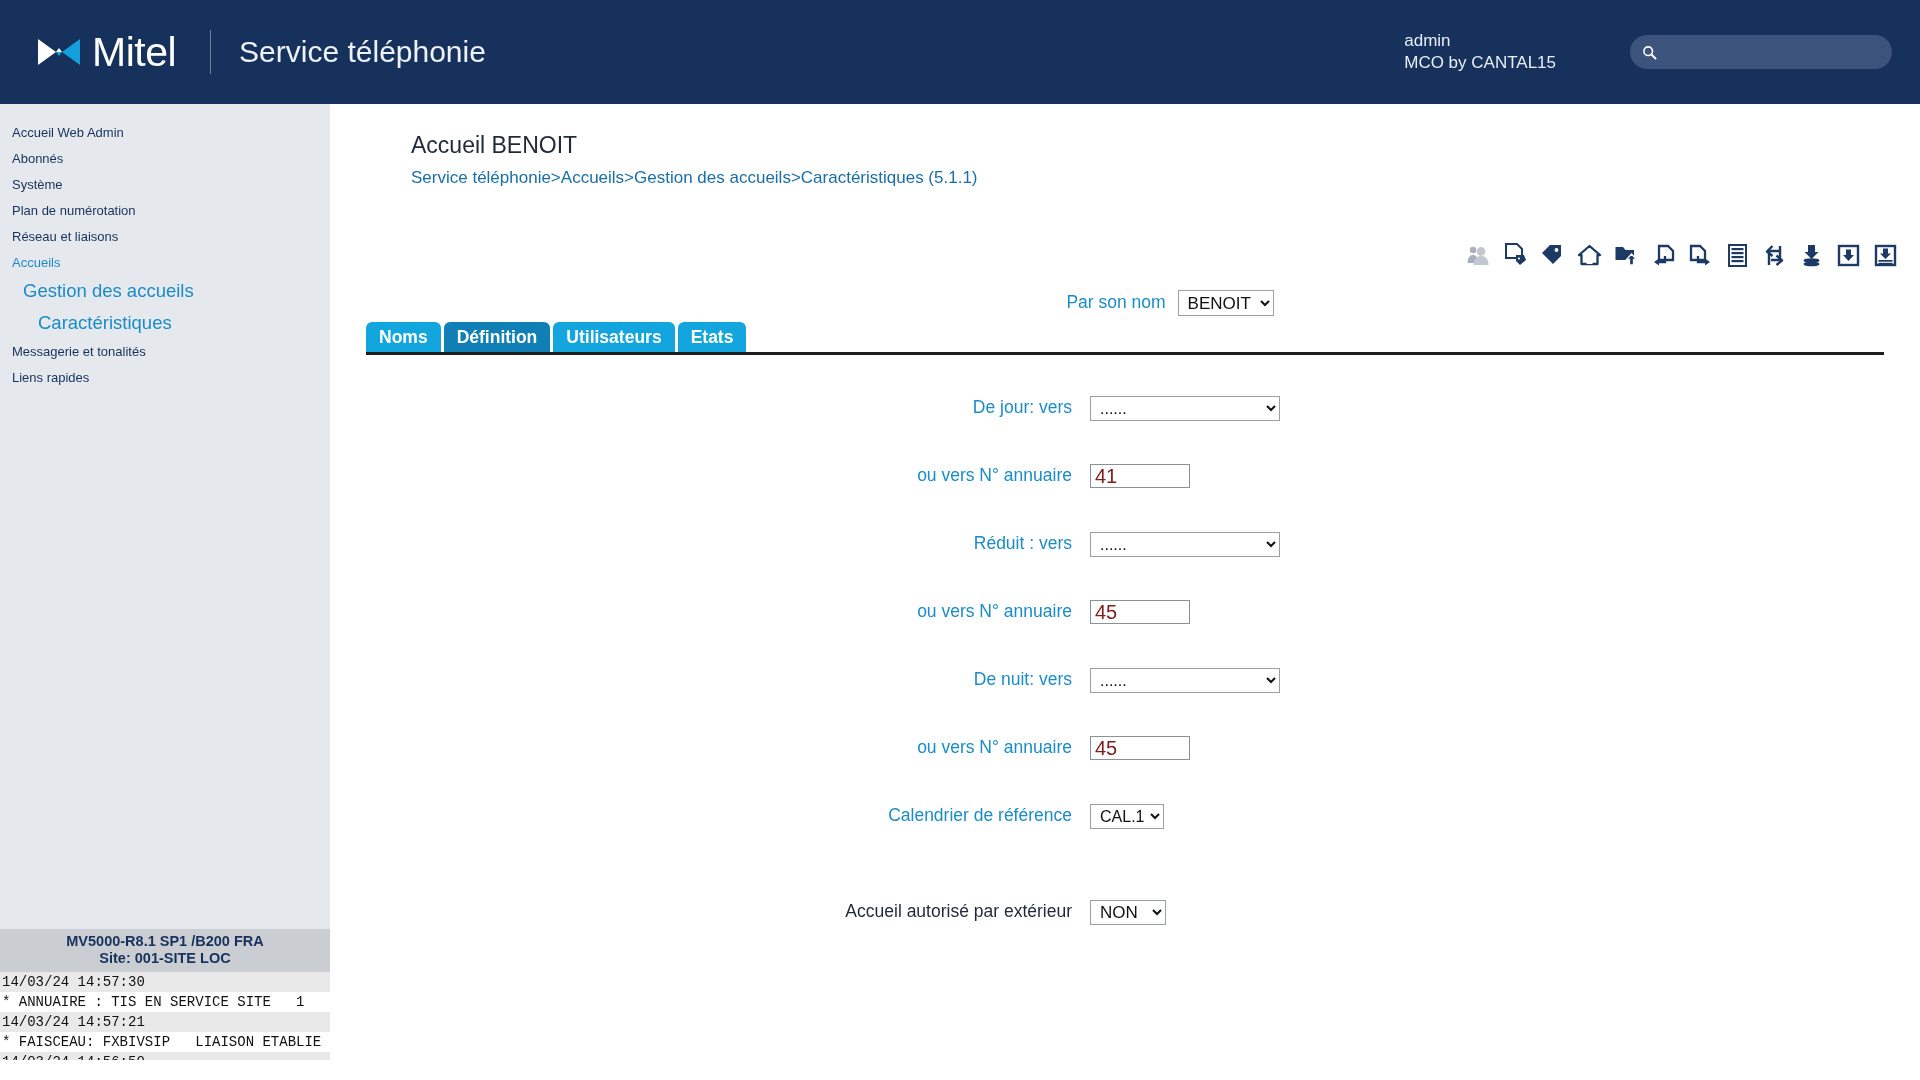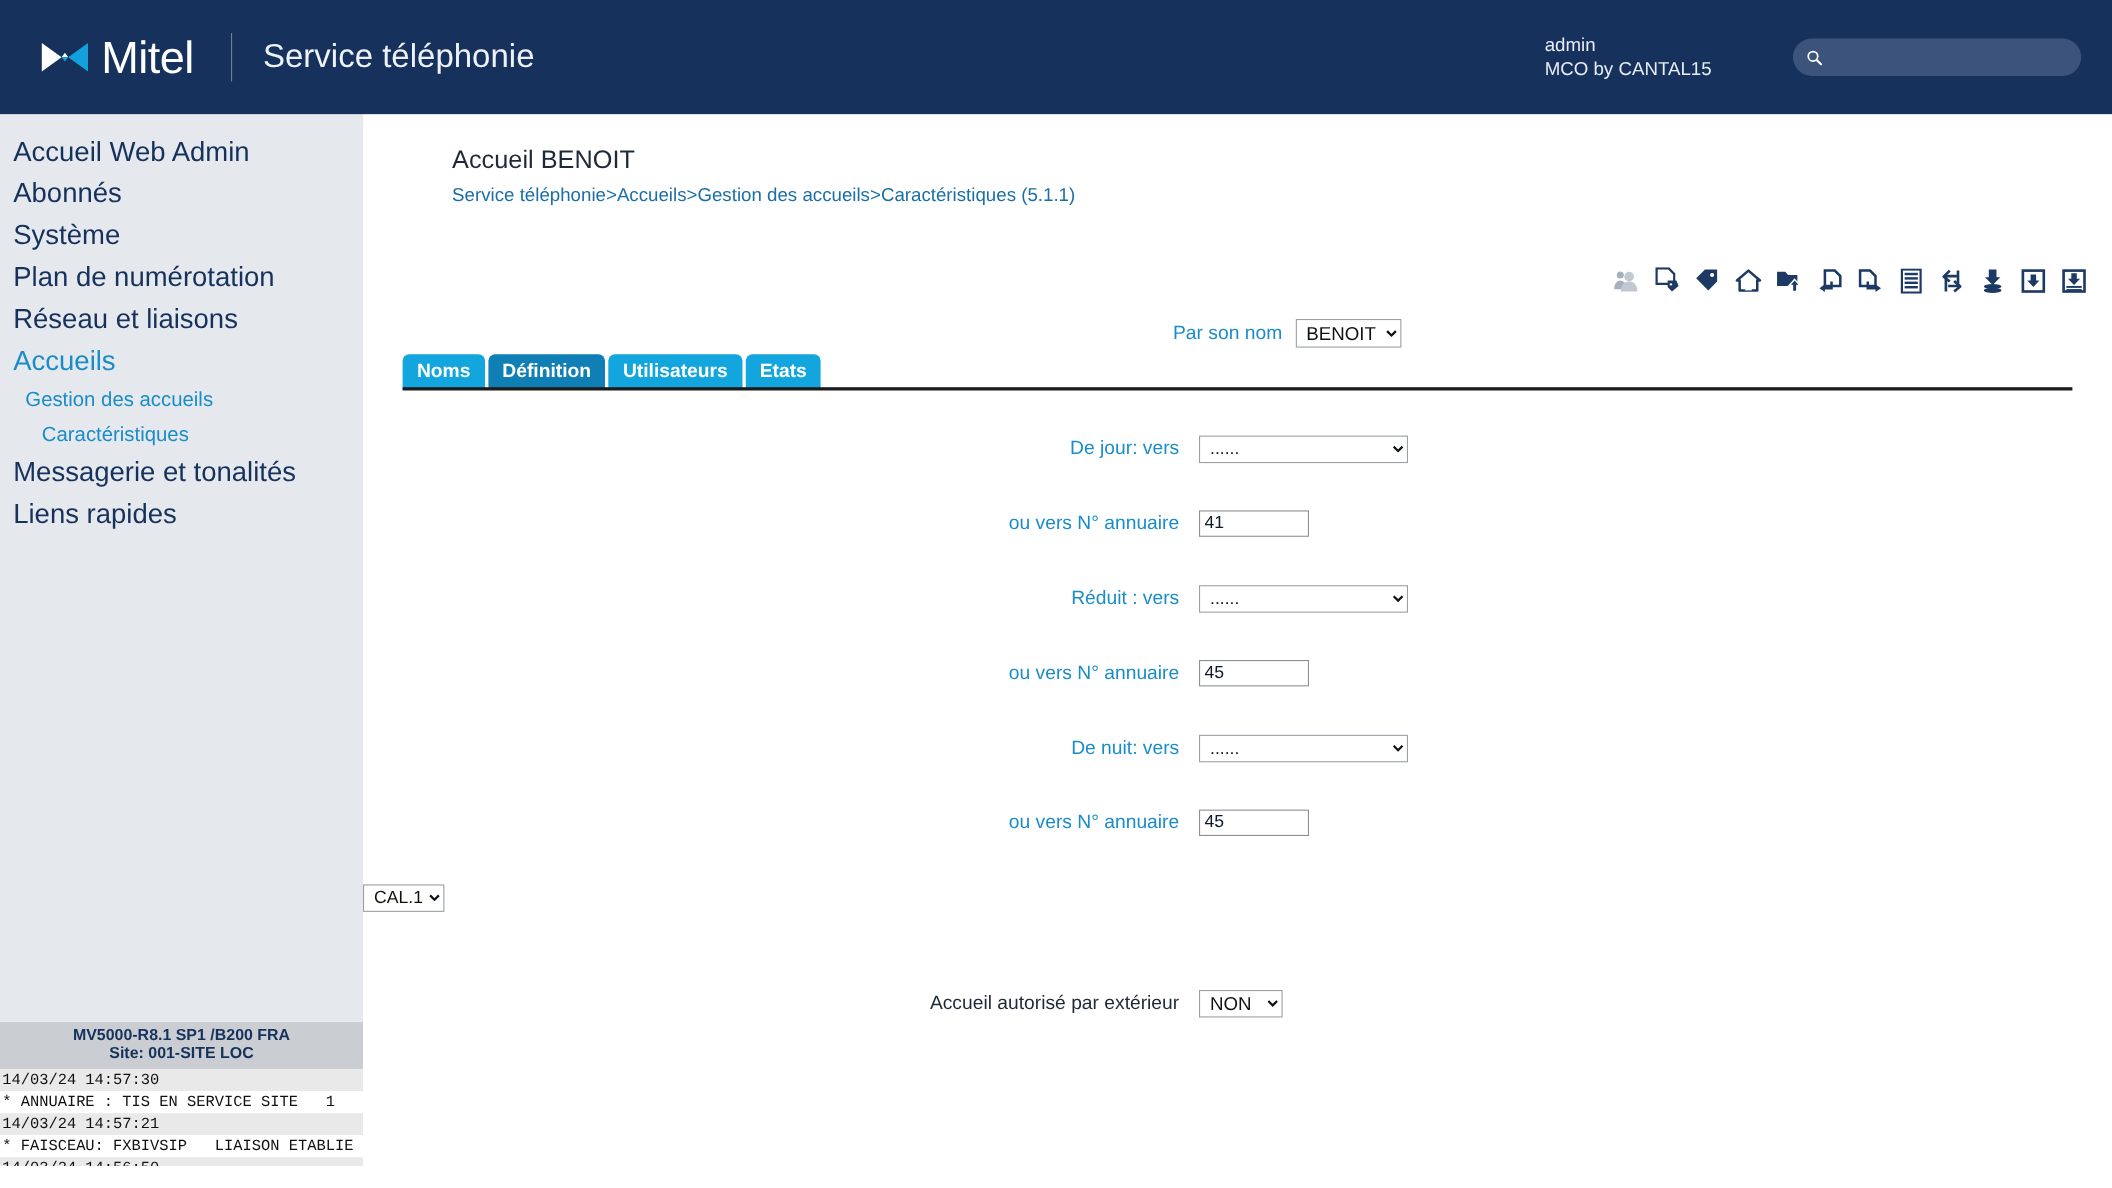--- a/index.html
+++ b/index.html
@@ -55,21 +55,21 @@
   #search-input::placeholder { color: #93a5c2; }
 
   
   #sidebar {
     position: absolute; left: 0; top: 104px;
     width: 330px; height: 825px;
     background: #e5e8ec;
   }
   #nav { padding: 16px 0 0 12px; }
   .nav-item {
-    font-size: 25px; line-height: 1;
+    font-size: 13px; line-height: 1;
     padding: 6px 4px 7px 0;
     white-space: nowrap; cursor: pointer;
   }
   .nav-item.lvl0 { color: #16325c; font-weight: 400; }
   .nav-item.active { color: #1a8cc8; }
   .nav-item.lvl1 { padding-left: 11px; color: #1a8cc8; font-size: 18.5px; }
   .nav-item.lvl2 { padding-left: 26px; color: #1a8cc8; font-size: 18.5px; }
 
   
   #logpanel {
@@ -166,21 +166,21 @@
     background: #ffffff;
     border: 1px solid #9aa0a6;
     height: 25px; padding: 0 3px 0 5px;
   }
   select.wide { width: 190px; }
   select.narrow { width: 74px; }
   select.byname { width: 96px; font-size: 17px; height: 26px; }
   select.non { width: 76px; font-size: 17px; }
   input.ctl {
     font-family: "Liberation Sans", sans-serif;
-    font-size: 16px; color: #0f172a;
+    font-size: 20px; color: #7f1d1d;
     background: #ffffff;
     border: 1px solid #8c9196;
     height: 24px; width: 100px; padding: 0 4px;
     outline: none;
   }
 </style>
 </head>
 <body>
 
 <div id="app">
@@ -383,20 +383,21 @@
           <option>......</option>
         </select>
       </div>
 
       <div class="form-row">
         <div class="lbl indent">ou vers N° annuaire</div>
         <input class="ctl" type="text" value="45" style="">
       </div>
 
       <div class="form-row">
+        <div class="lbl">Calendrier de référence</div>
         <select class="ctl narrow">
           <option>CAL.1</option>
         </select>
       </div>
 
       <div class="spacer-row"></div>
 
       <div class="form-row">
         <div class="lbl dark">Accueil autorisé par extérieur</div>
         <select class="ctl non">

